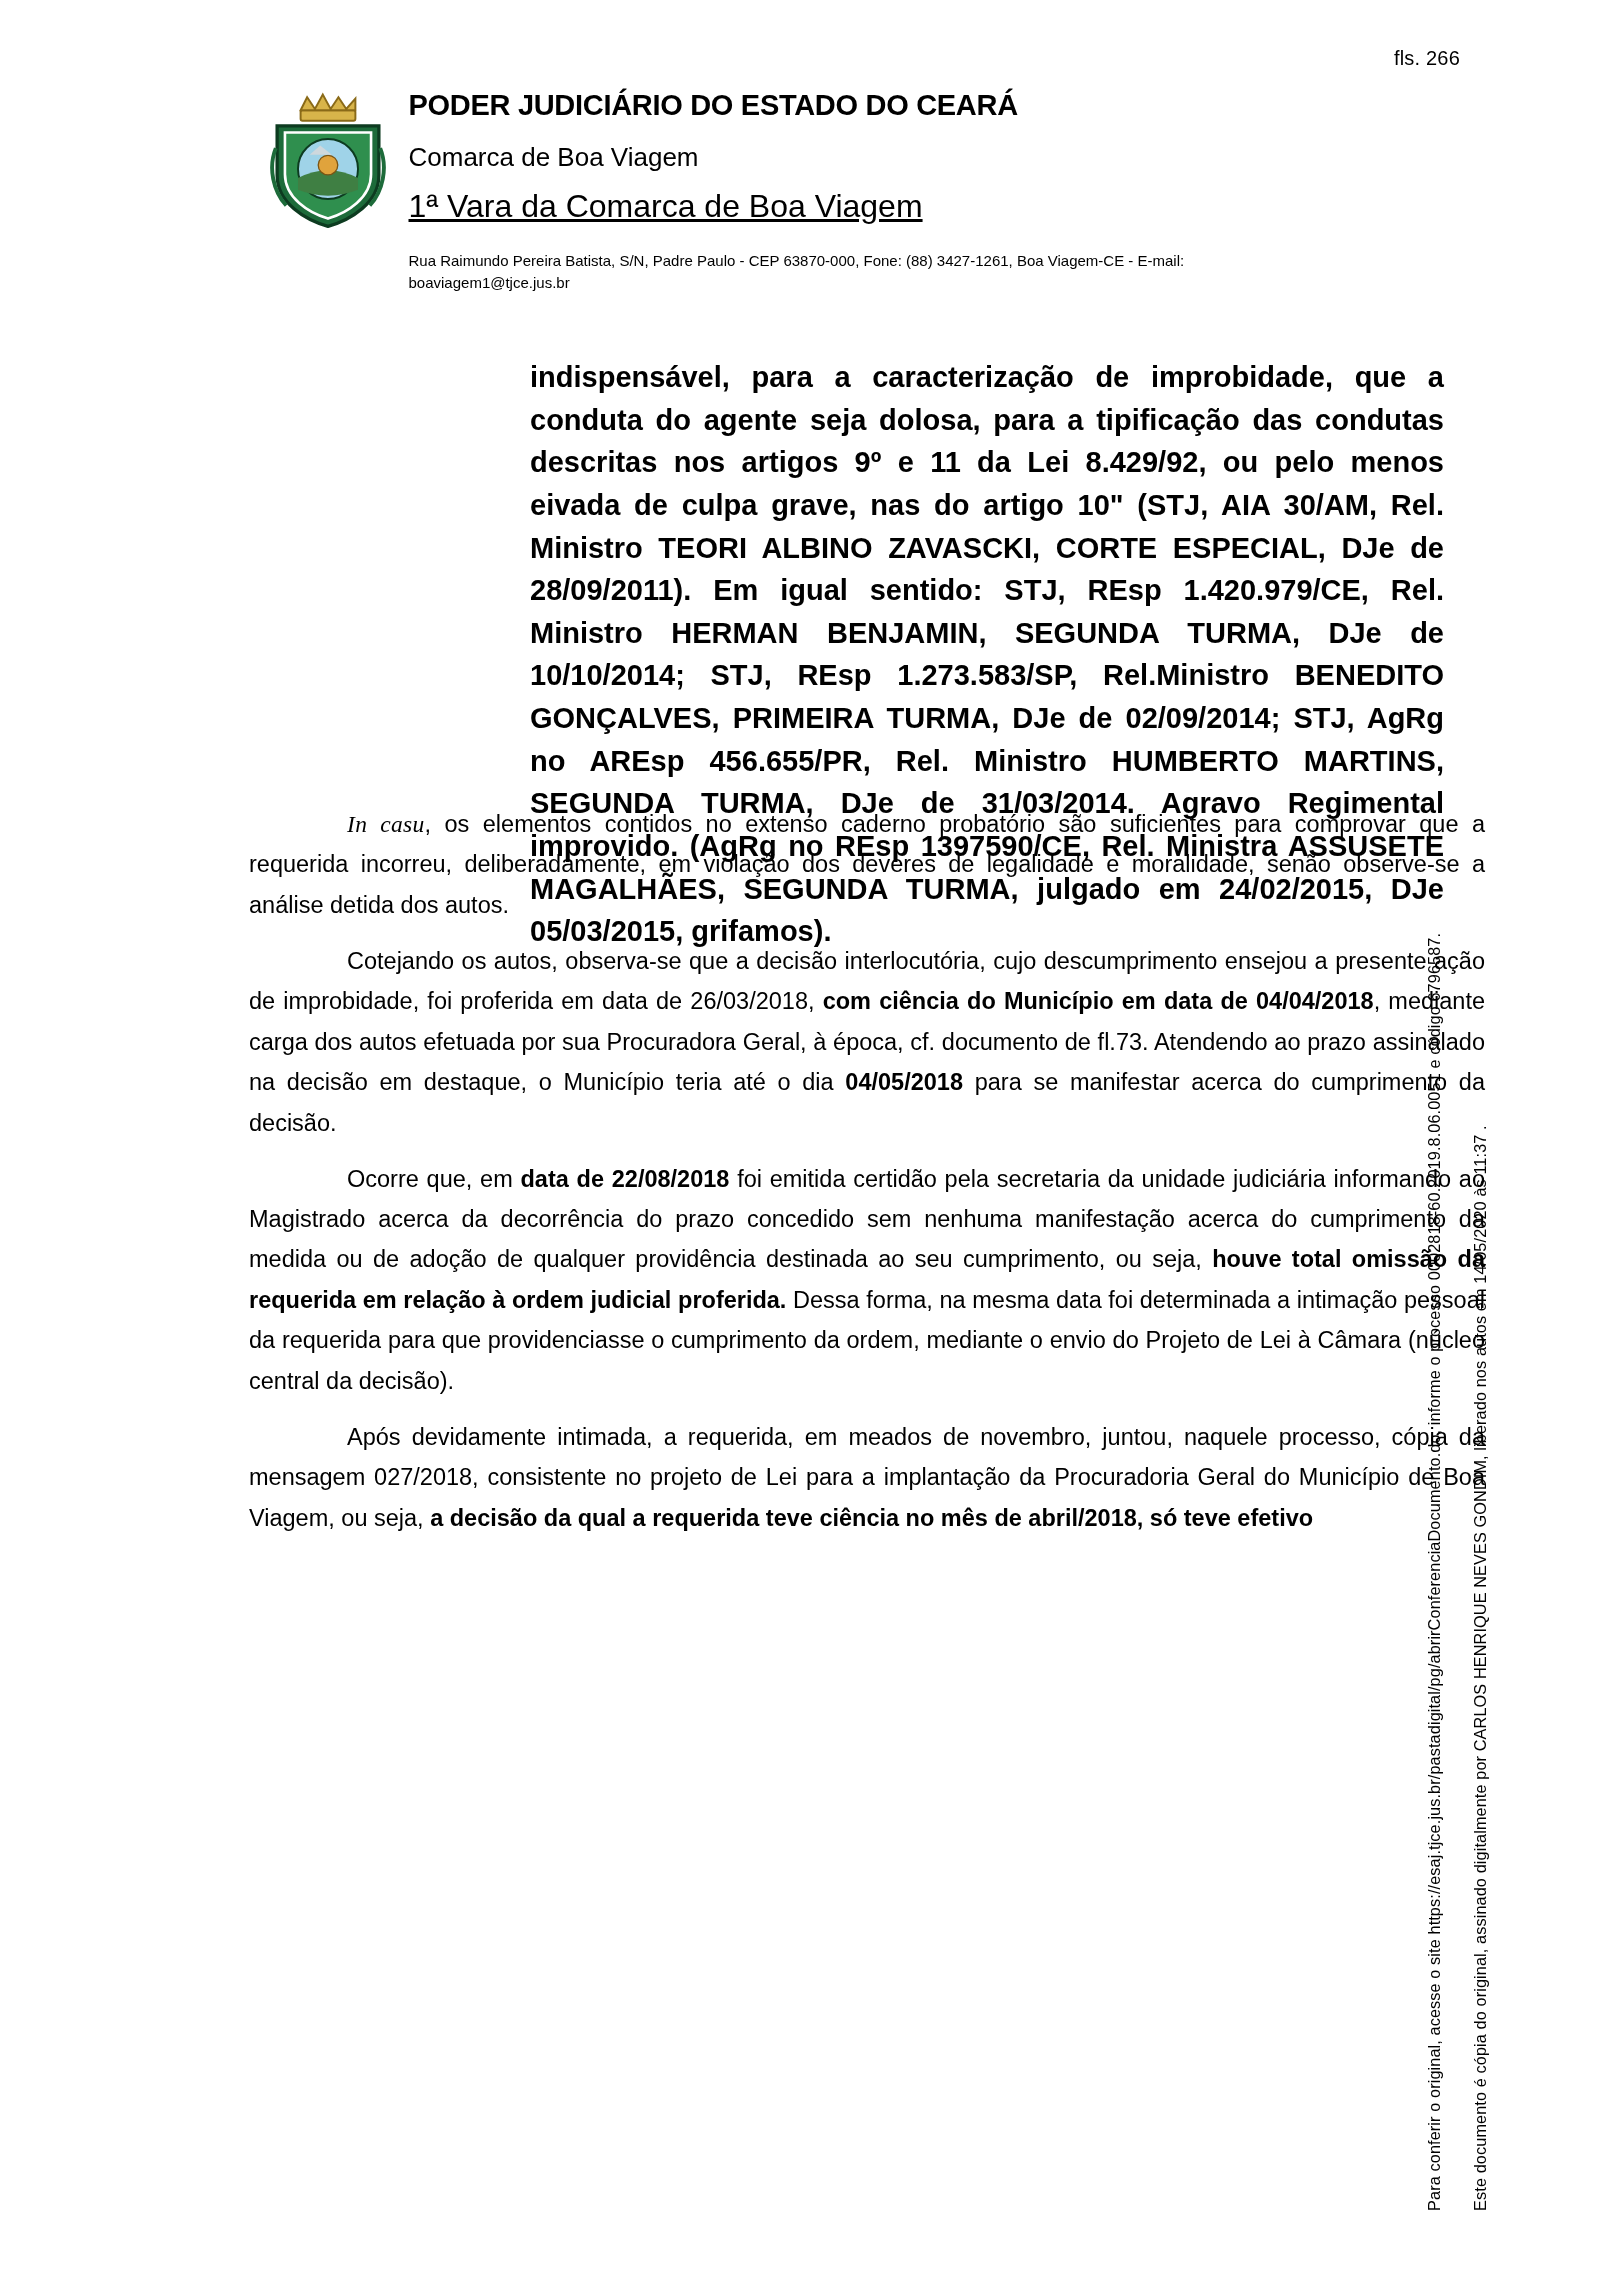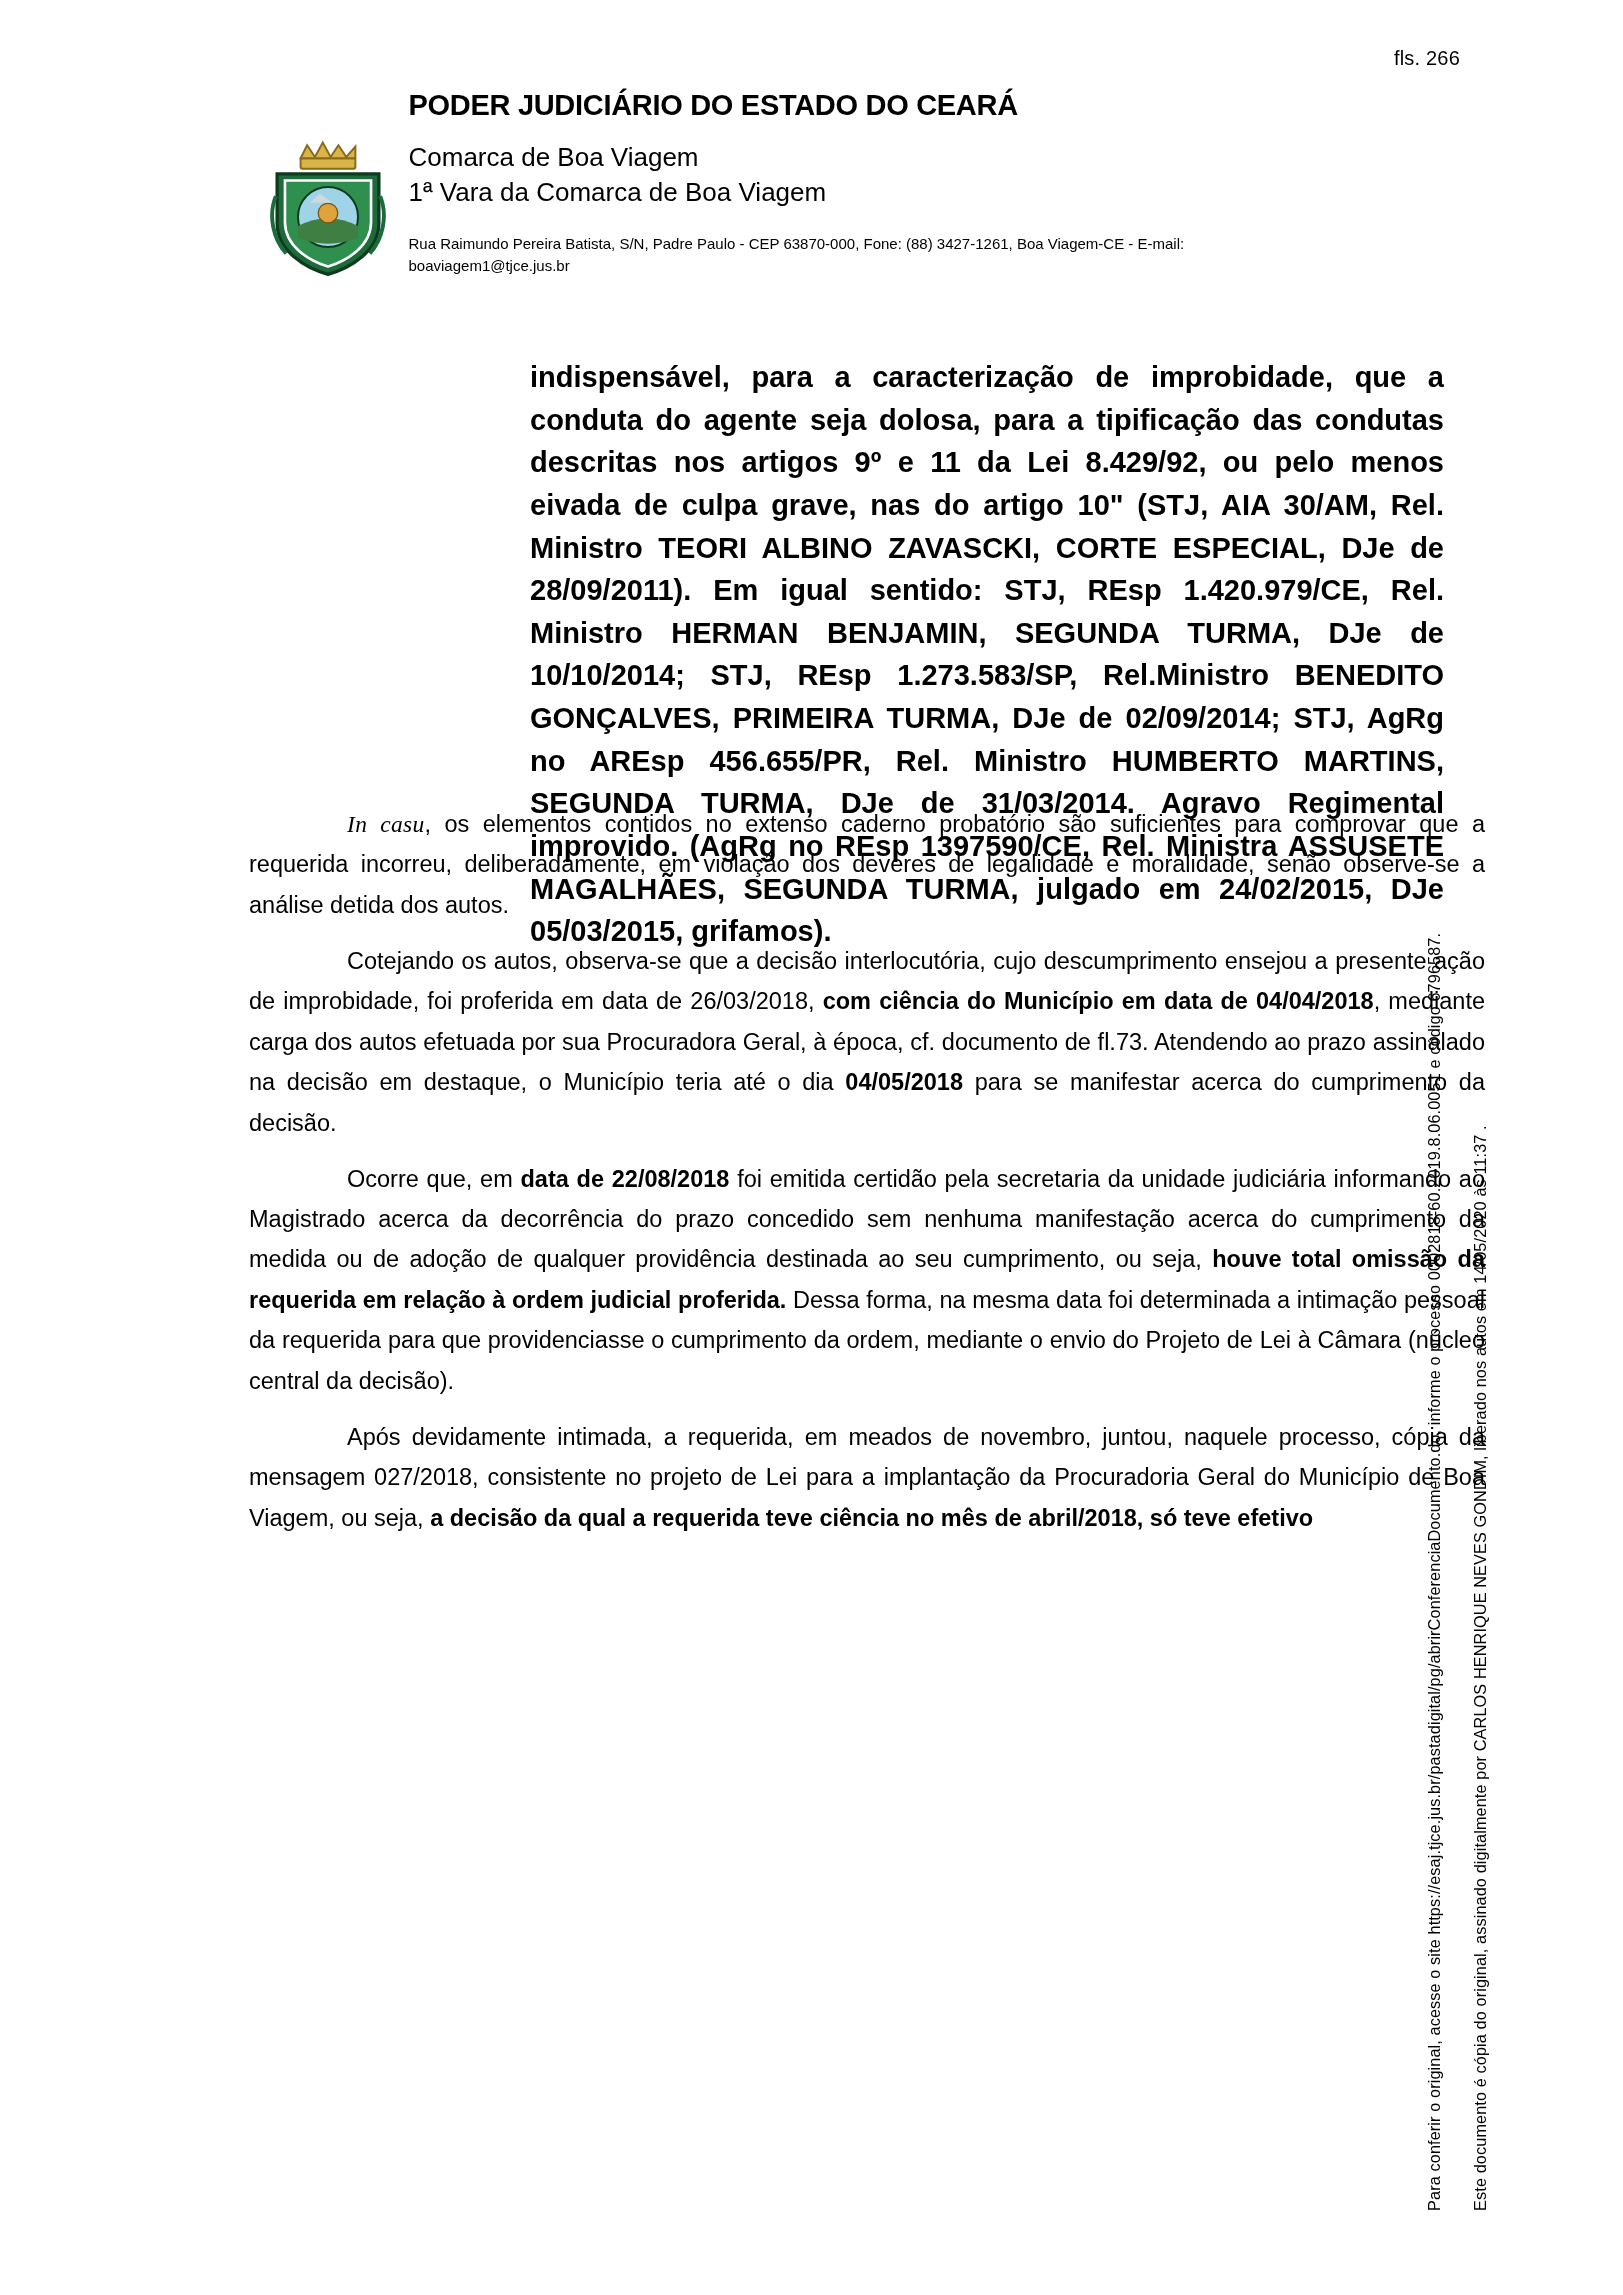--- a/index.html
+++ b/index.html
@@ -32,21 +32,21 @@
 
   
   .header {
     position: absolute;
     top: 84px;
     left: 262px;
     width: 1112px;
   }
   .header-row {
     display: flex;
-    align-items: flex-end;
+    align-items: flex-start;
   }
   .crest {
     width: 118px;
     height: 137px;
     flex: 0 0 118px;
     margin-left: 6.5px;
     margin-top: 7.8px;
   }
   .header-text {
     margin-left: 22px;
@@ -58,23 +58,24 @@
     letter-spacing: -0.3px;
     line-height: 1.12;
     white-space: nowrap;
   }
   .org-sub1 {
     font-size: 26px;
     line-height: 1.2;
     margin-top: 20px;
   }
   .org-sub2 {
-    font-size: 26px;
+    font-size: 32px;
     line-height: 1.2;
-    margin-top: 4px;
+    margin-top: 14px;
+    text-decoration: underline;
   }
   .org-address {
     font-size: 15px;
     line-height: 1.45;
     margin-top: 25px;
     max-width: 863px;
   }
 
   
   .quote {

